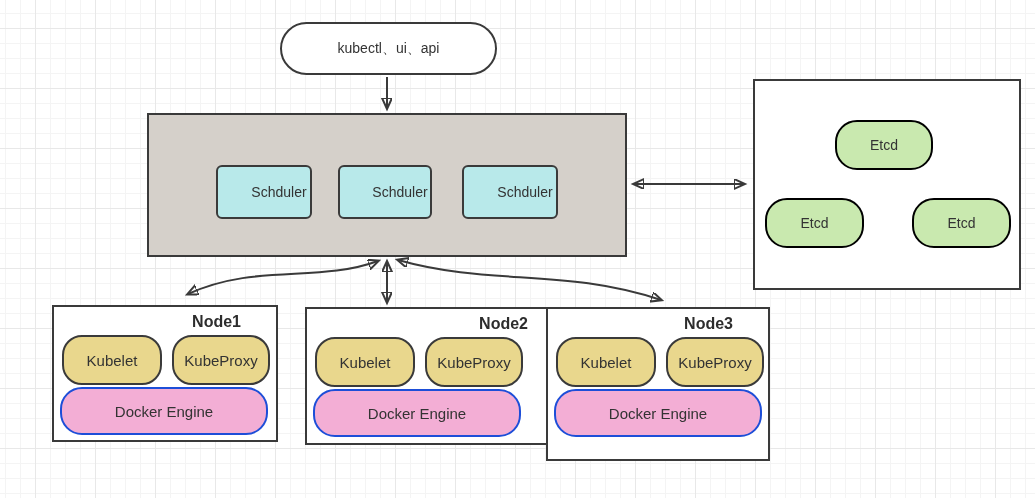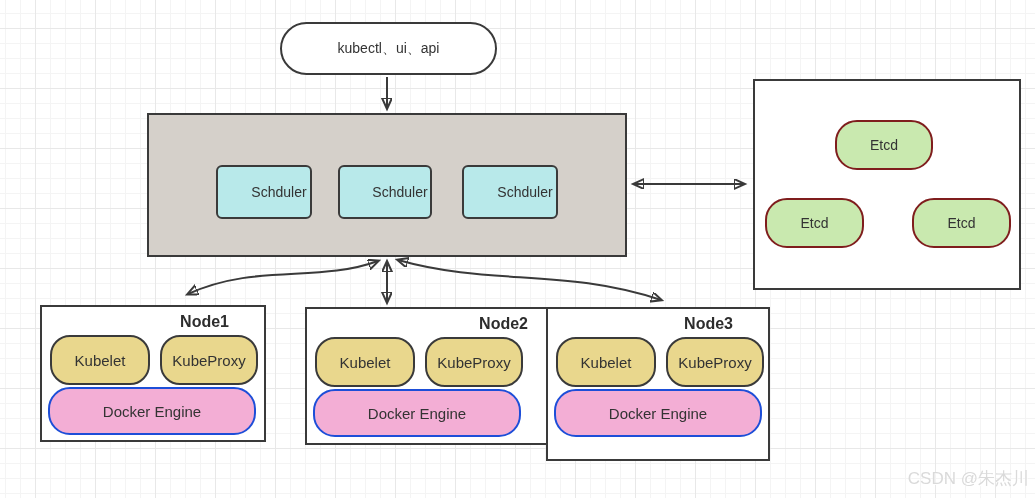--- a/index.html
+++ b/index.html
@@ -63,33 +63,33 @@
   .scheduler.s3 { left: 313px; width: 96px; }
 
   .etcd-cluster {
     left: 753px; top: 79px; width: 268px; height: 211px;
     background: #ffffff;
   }
   .etcd-pill {
     position: absolute;
     width: 99px; height: 50px;
     background: #c9e9af;
-    border: 2px solid #7f1d1d;
+    border: 2px solid #000000;
     border-radius: 22px;
     display: flex; align-items: center; justify-content: center;
     font-size: 14px; color: #333333;
   }
   .etcd-top   { left: 80px;  top: 39px;  width: 98px; }
   .etcd-left  { left: 10px;  top: 117px; }
   .etcd-right { left: 157px; top: 117px; }
 
   .node-box {
     background: #ffffff;
   }
-  .node1 { left: 40px;  top: 305px; width: 226px; height: 137px; }
+  .node1 { left: 52px;  top: 305px; width: 226px; height: 137px; }
   .node2 { left: 305px; top: 307px; width: 260px; height: 138px; }
   .node3 { left: 546px; top: 307px; width: 224px; height: 154px; }
 
   .node-title {
     position: absolute;
     top: 6px; right: 35px;
     font-size: 16px;
     font-weight: bold;
     color: #2d2d2d;
   }
@@ -218,15 +218,14 @@
       <span>Kubelet</span>
     </div>
     <div class="component-pill kubeproxy">
       <span>KubeProxy</span>
     </div>
     <div class="engine-pill">
       <span>Docker Engine</span>
     </div>
   </div>
 
-  <span class="watermark">CSDN @朱杰川</span>
 
 </div>
 
 </body></html>

